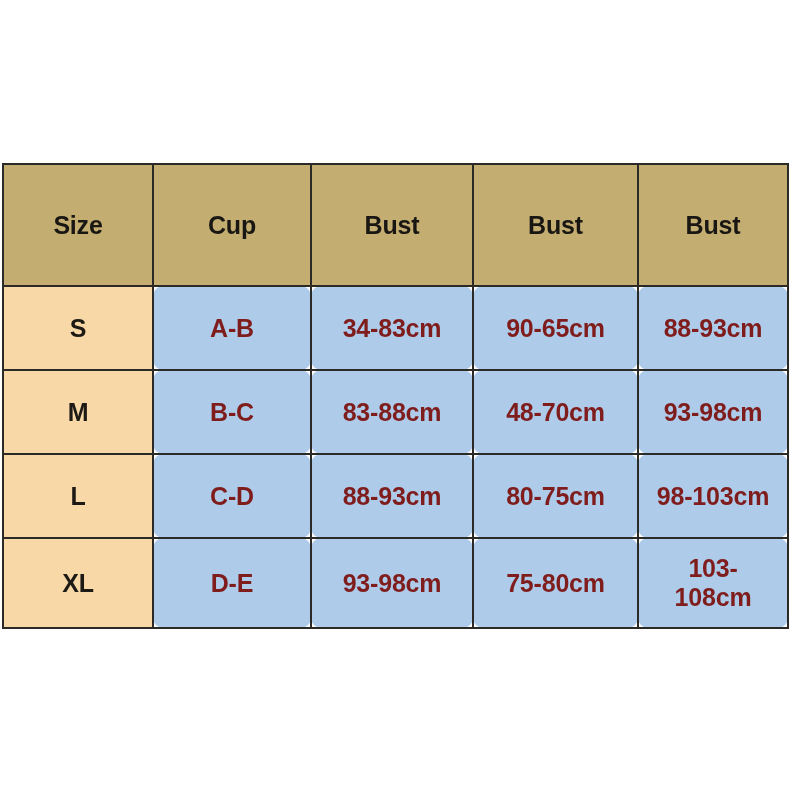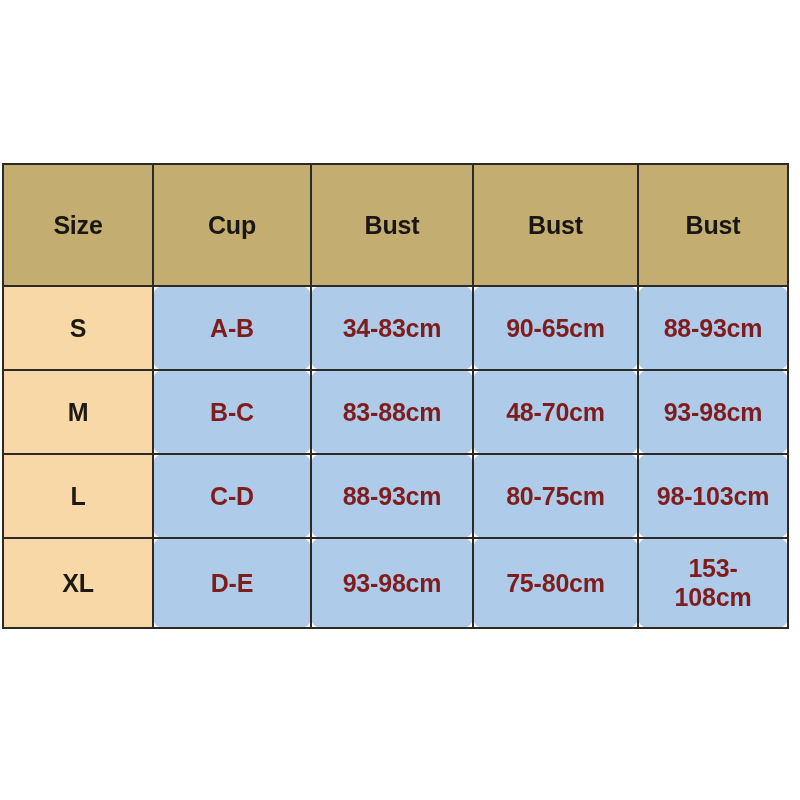--- a/index.html
+++ b/index.html
@@ -111,17 +111,17 @@
         <td class="val-cell">C-D</td>
         <td class="val-cell">88-93cm</td>
         <td class="val-cell">80-75cm</td>
         <td class="val-cell">98-103cm</td>
       </tr>
       <tr>
         <td class="size-cell">XL</td>
         <td class="val-cell">D-E</td>
         <td class="val-cell">93-98cm</td>
         <td class="val-cell">75-80cm</td>
-        <td class="val-cell">153-108cm</td>
+        <td class="val-cell">103-108cm</td>
       </tr>
     </tbody>
   </table>
 </div>
 
 </body></html>

